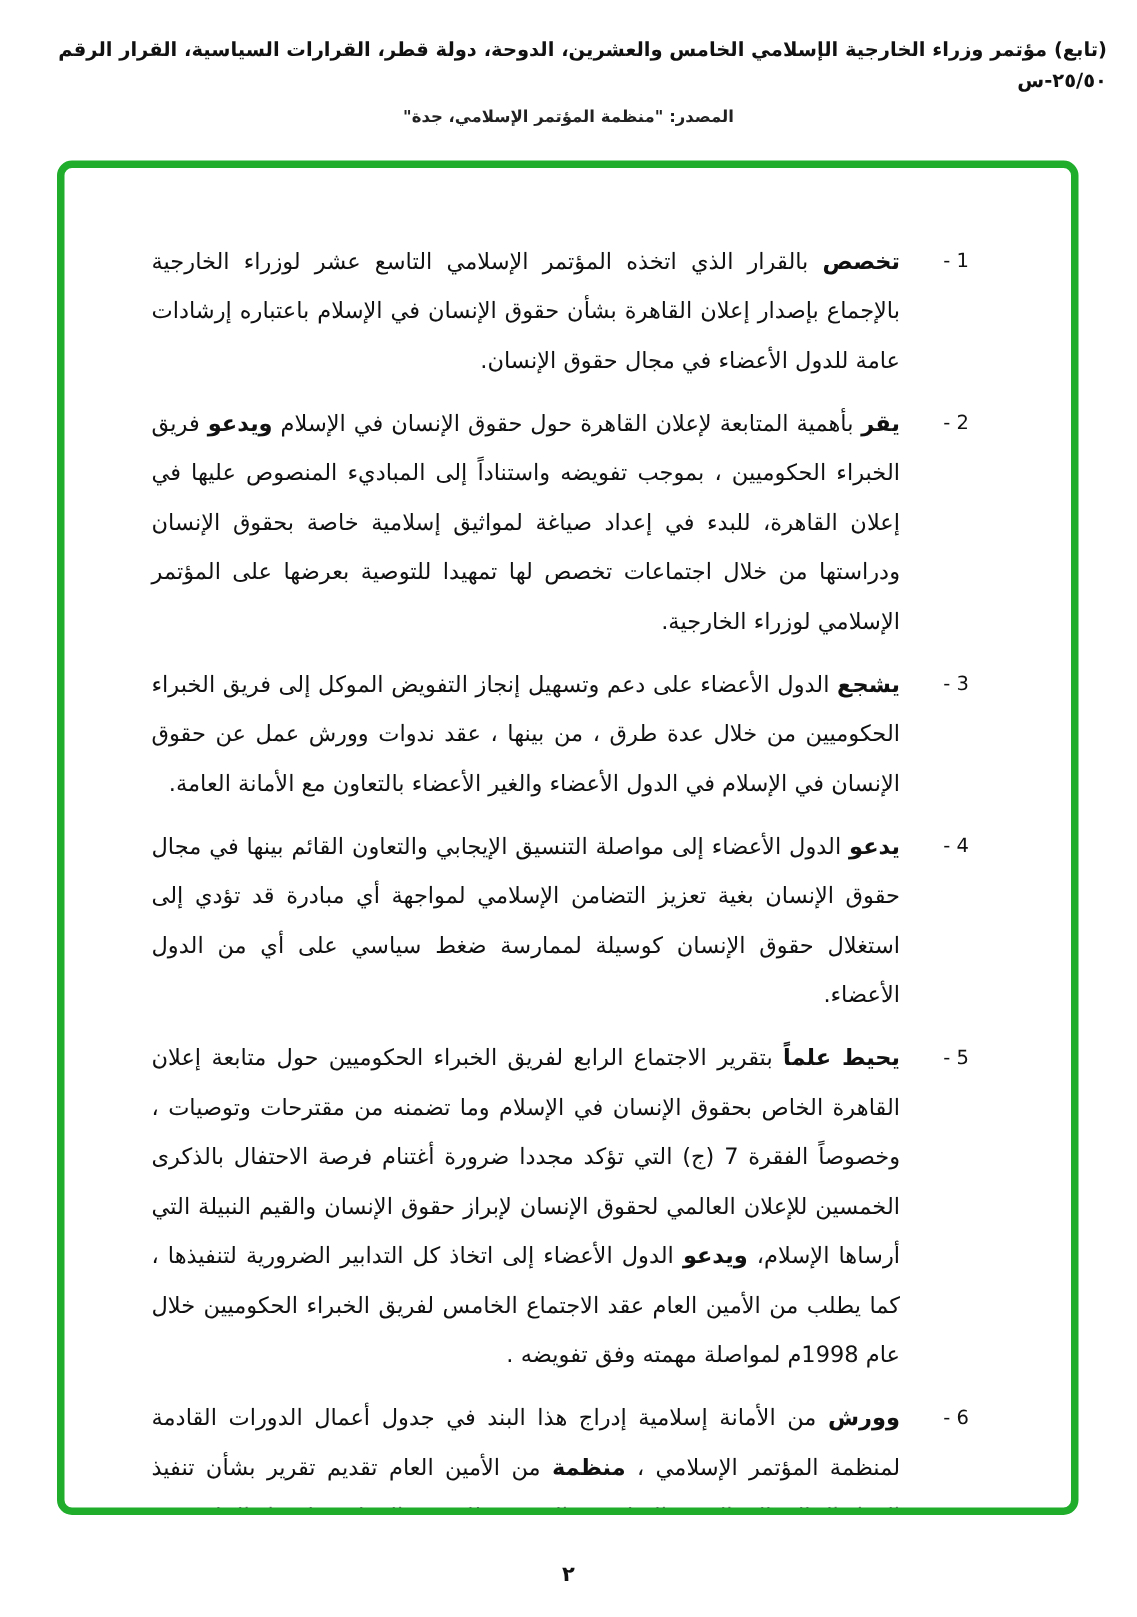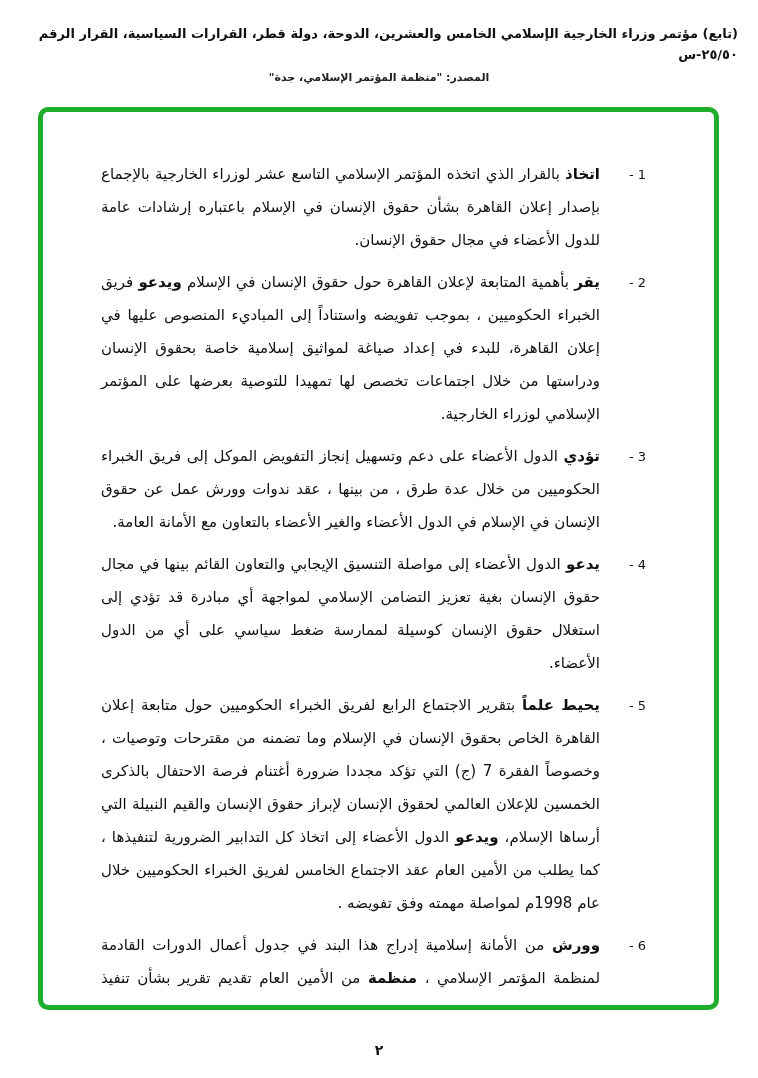--- a/index.html
+++ b/index.html
@@ -96,31 +96,31 @@
 
   <div class="header">
     <div class="header-line1">(تابع) مؤتمر وزراء الخارجية الإسلامي الخامس والعشرين، الدوحة، دولة قطر، القرارات السياسية، القرار الرقم ٢٥/٥٠-س</div>
     <div class="header-line2">المصدر:  "منظمة المؤتمر الإسلامي، جدة"</div>
   </div>
 
   <div class="frame" style="border-color: rgb(31, 173, 43);">
 
     <div class="item">
       <span class="num">1 -</span>
-      <p class="text"><span class="b">اتخاذ</span><span> بالقرار الذي اتخذه المؤتمر الإسلامي التاسع عشر لوزراء الخارجية بالإجماع بإصدار إعلان القاهرة بشأن حقوق الإنسان في الإسلام باعتباره إرشادات عامة للدول الأعضاء في مجال حقوق الإنسان.</span><span class="b"></span><span></span></p>
+      <p class="text"><span class="b">تخصص</span><span> بالقرار الذي اتخذه المؤتمر الإسلامي التاسع عشر لوزراء الخارجية بالإجماع بإصدار إعلان القاهرة بشأن حقوق الإنسان في الإسلام باعتباره إرشادات عامة للدول الأعضاء في مجال حقوق الإنسان.</span><span class="b"></span><span></span></p>
     </div>
 
     <div class="item">
       <span class="num">2 -</span>
       <p class="text"><span class="b">يقر</span><span> بأهمية المتابعة لإعلان القاهرة حول حقوق الإنسان في الإسلام </span><span class="b">ويدعو</span><span> فريق الخبراء الحكوميين ، بموجب تفويضه واستناداً إلى المباديء المنصوص عليها في إعلان القاهرة، للبدء في إعداد صياغة لمواثيق إسلامية خاصة بحقوق الإنسان ودراستها من خلال اجتماعات تخصص لها تمهيدا للتوصية بعرضها على المؤتمر الإسلامي لوزراء الخارجية.</span></p>
     </div>
 
     <div class="item">
       <span class="num">3 -</span>
-      <p class="text"><span class="b">تؤدي</span><span> الدول الأعضاء على دعم وتسهيل إنجاز التفويض الموكل إلى فريق الخبراء الحكوميين من خلال عدة طرق ، من بينها ، عقد ندوات وورش عمل عن حقوق الإنسان في الإسلام في الدول الأعضاء والغير الأعضاء بالتعاون مع الأمانة العامة.</span><span class="b"></span><span></span></p>
+      <p class="text"><span class="b">يشجع</span><span> الدول الأعضاء على دعم وتسهيل إنجاز التفويض الموكل إلى فريق الخبراء الحكوميين من خلال عدة طرق ، من بينها ، عقد ندوات وورش عمل عن حقوق الإنسان في الإسلام في الدول الأعضاء والغير الأعضاء بالتعاون مع الأمانة العامة.</span><span class="b"></span><span></span></p>
     </div>
 
     <div class="item">
       <span class="num">4 -</span>
       <p class="text"><span class="b">يدعو</span><span> الدول الأعضاء إلى مواصلة التنسيق الإيجابي والتعاون القائم بينها في مجال حقوق الإنسان بغية تعزيز التضامن الإسلامي لمواجهة أي مبادرة قد تؤدي إلى استغلال حقوق الإنسان كوسيلة لممارسة ضغط سياسي على أي من الدول الأعضاء.</span><span class="b"></span><span></span></p>
     </div>
 
     <div class="item">
       <span class="num">5 -</span>
       <p class="text"><span class="b">يحيط علماً</span><span> بتقرير الاجتماع الرابع لفريق الخبراء الحكوميين حول متابعة إعلان القاهرة الخاص بحقوق الإنسان في الإسلام وما تضمنه من مقترحات وتوصيات ، وخصوصاً الفقرة 7 (ج) التي تؤكد مجددا ضرورة أغتنام فرصة الاحتفال بالذكرى الخمسين للإعلان العالمي لحقوق الإنسان لإبراز حقوق الإنسان والقيم النبيلة التي أرساها الإسلام، </span><span class="b">ويدعو</span><span> الدول الأعضاء إلى اتخاذ كل التدابير الضرورية لتنفيذها ، كما يطلب من الأمين العام عقد الاجتماع الخامس لفريق الخبراء الحكوميين خلال عام 1998م لمواصلة مهمته وفق تفويضه .</span></p>

